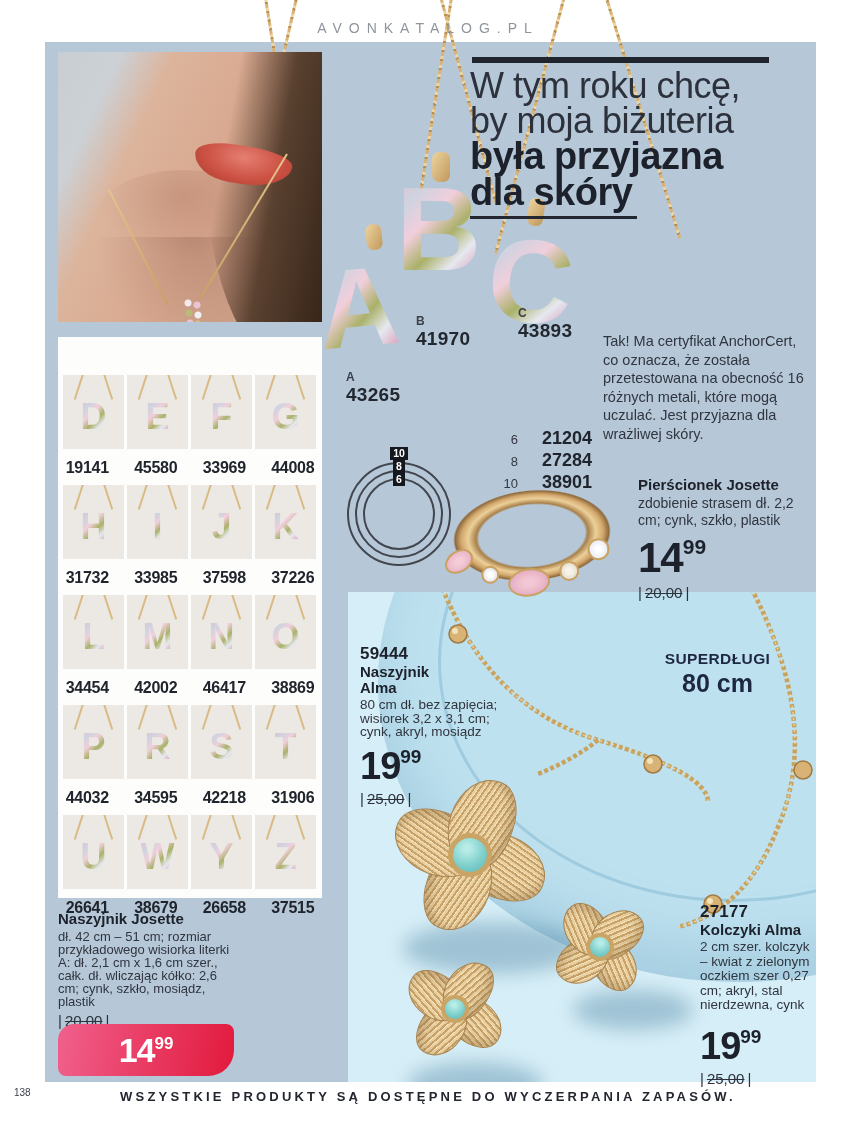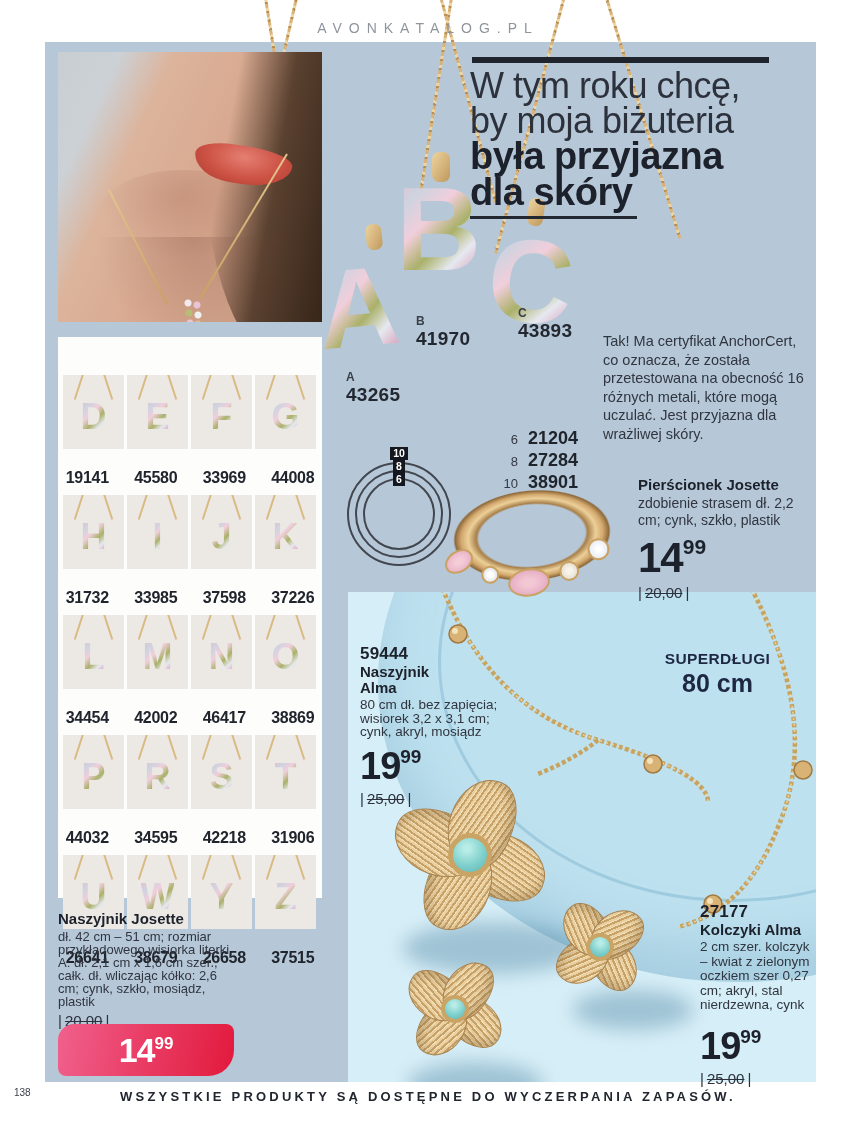--- a/index.html
+++ b/index.html
@@ -85,40 +85,40 @@
     padding:38px 5px 0 5px; z-index:3; }
   .lg-row { margin-bottom:8px; }
   .lg-cards { display:flex; gap:3px; }
   .lg-card { position:relative; width:61px; height:74px; background:#ece9e4; display:flex; align-items:center;
     justify-content:center; overflow:hidden; }
   .lg-card::before, .lg-card::after { content:""; position:absolute; top:-4px; width:2px; height:30px;
     background:#d9ba85; transform-origin:top center; }
   .lg-card::before { left:20px; transform:rotate(18deg); }
   .lg-card::after  { right:20px; transform:rotate(-18deg); }
   .lg-card .gem-letter { font-size:36px; margin-top:10px; }
-  .lg-codes { display:flex; gap:20px; margin-top:20px; }
+  .lg-codes { display:flex; gap:20px; margin-top:10px; }
   .lg-codes span { width:61px; text-align:center; font-size:16px; font-weight:bold; color:#20242c; letter-spacing:-.3px; }
 
   
   .sizer { position:absolute; left:347px; top:462px; width:104px; height:104px; z-index:3; }
   .sizer .ring-c { position:absolute; border:2px solid #42464e; border-radius:50%; }
   .rc1 { inset:0; }
   .rc2 { inset:8px; }
   .rc3 { inset:16px; }
   .sizer-nums { position:absolute; left:384px; top:447px; width:30px; display:flex; flex-direction:column;
     align-items:center; z-index:4; }
   .sizer-nums span { background:#14171d; color:#ffffff; font-size:10.5px; font-weight:bold; line-height:13px;
     padding:0 3px; }
   .sizer-text { position:absolute; left:337px; top:500px; width:124px; text-align:center; font-size:11.5px;
     line-height:14px; color:#383d46; z-index:4; }
 
   .ring-codes { position:absolute; left:498px; top:428px; z-index:3; }
   .ring-codes .row { display:flex; align-items:baseline; height:22px; }
   .ring-codes .sz { width:20px; text-align:right; font-size:13px; color:#333842; }
-  .ring-codes .cd { margin-left:10px; font-size:18px; font-weight:bold; color:#20242c; }
+  .ring-codes .cd { margin-left:24px; font-size:18px; font-weight:bold; color:#20242c; }
 
   
   .ring-photo { position:absolute; left:432px; top:478px; width:200px; height:115px; transform:rotate(-5deg); z-index:3; }
   .ring-band { position:absolute; inset:0; border-radius:50%;
     background:radial-gradient(ellipse 50% 50% at 50% 50%, rgba(0,0,0,0) 53%, #a9804a 56%, #ecd099 64%, #d3a96e 71%, #8f6a3c 77%, rgba(0,0,0,0) 79%); }
   .gem { position:absolute; border:2px solid #c9a263; }
   .gem-p1 { left:10px; top:66px; width:30px; height:22px; border-radius:50%; transform:rotate(-28deg);
     background:radial-gradient(#f5cdd9 20%, #e4a8bf); }
   .gem-w1 { left:46px; top:84px; width:18px; height:18px; border-radius:50%;
     background:radial-gradient(#ffffff 25%, #d4d4da); }

